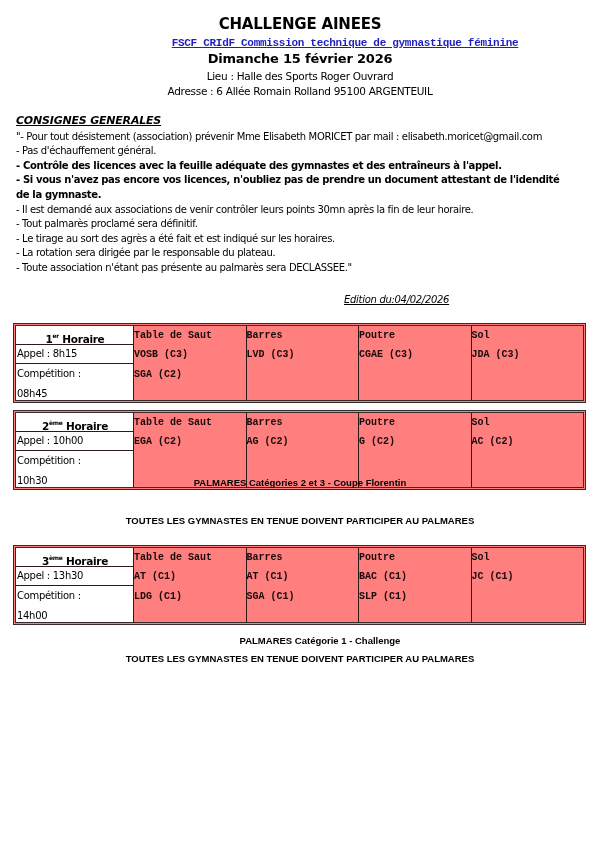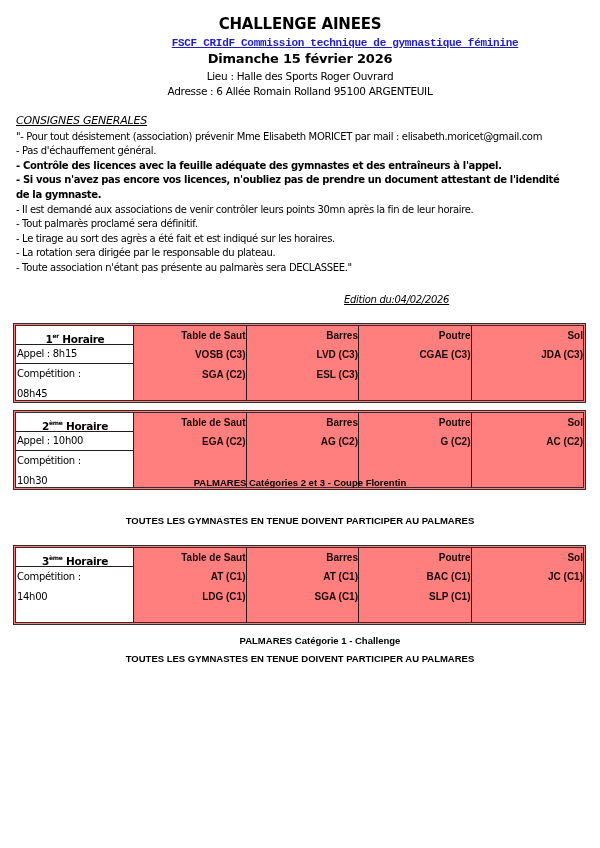--- a/index.html
+++ b/index.html
@@ -5,35 +5,35 @@
     html, body { margin: 0; padding: 0; background: #ffffff; }
     body { width: 600px; height: 848px; position: relative; overflow: hidden; font-family: "Liberation Sans", sans-serif; color: #000; }
     .hdr { position: absolute; left: 0; width: 600px; text-align: center; white-space: nowrap; }
     .title { top: 15px; font-size: 15px; font-weight: bold; font-family: "DejaVu Sans", sans-serif; letter-spacing: -0.2px; }
     .subtitle { top: 37px; font-size: 11px; font-weight: bold; color: #1f1fbf; text-decoration: underline; font-family: Liberation Mono, monospace; letter-spacing: -0.3px; padding-left: 45px; }
     .date { top: 51px; font-size: 13px; font-weight: bold; font-family: "DejaVu Sans", sans-serif; letter-spacing: -0.2px; }
     .lieu { top: 70px; font-size: 10.5px; font-family: "DejaVu Sans", sans-serif; letter-spacing: -0.3px; }
     .adresse { top: 85px; font-size: 10.5px; font-family: "DejaVu Sans", sans-serif; letter-spacing: -0.3px; }
 
     .consignes { position: absolute; left: 16px; top: 114px; width: 580px; font-family: "DejaVu Sans", sans-serif; font-size: 10px; letter-spacing: -0.35px; line-height: 14.6px; }
-    .consignes .head { font-weight: normal; font-style: italic; text-decoration: underline; font-size: 11px; letter-spacing: -0.2px; margin-bottom: 1px; }
+    .consignes .head { font-weight: bold; font-style: italic; text-decoration: underline; font-size: 11px; letter-spacing: -0.2px; margin-bottom: 1px; }
     .consignes .line { white-space: nowrap; }
     .consignes .bold { font-weight: bold; }
     .consignes .wrap { white-space: normal; width: 545px; }
 
     .edition { position: absolute; left: 344px; top: 294px; font-family: "DejaVu Sans", sans-serif; font-size: 10px; font-style: italic; text-decoration: underline; letter-spacing: -0.3px; }
     .sched-wrap { position: absolute; left: 13px; width: 573px; height: 80px; border: 3px double #3a2a2a; box-sizing: border-box; background: #ff7f7f; }
     .grid { position: absolute; left: 0; top: 0; right: 0; bottom: 0; display: flex; }
     .left-col { width: 117px; background: #ffffff; border-right: 1px solid #2a1a1a; display: flex; flex-direction: column; }
     .left-col .cell { border-bottom: 1px solid #2a1a1a; font-family: "DejaVu Sans", sans-serif; font-size: 10px; letter-spacing: -0.3px; padding-left: 1px; box-sizing: border-box; }
     .left-col .cell.h { height: 19px; text-align: center; font-weight: bold; font-size: 10.5px; line-height: 19px; }
     .left-col .cell.appel { height: 19px; line-height: 18px; }
     .left-col .cell.comp { border-bottom: none; flex: 1; line-height: 20px; }
     .left-col sup { font-size: 6px; }
-    .app-col { flex: 1; border-right: 1px solid #2a1a1a; text-align: right; font-family: Liberation Sans, sans-serif; font-size: 10px; font-weight: bold; color: #1a0a0a; }
+    .app-col { flex: 1; border-right: 1px solid #2a1a1a; text-align: left; font-family: Liberation Mono, monospace; font-size: 10px; font-weight: bold; color: #1a0a0a; }
     .app-col:last-child { border-right: none; }
     .app-col .app-name { height: 19px; line-height: 19px; }
     .app-col .entry { height: 20px; line-height: 19px; }
 
     .palmares { position: absolute; left: 0; width: 600px; text-align: center; font-family: "Liberation Sans", sans-serif; font-size: 9.5px; font-weight: bold; white-space: nowrap; }
   </style>
 </head>
 <body>
 
 <div class="hdr title">CHALLENGE AINEES</div>
@@ -69,21 +69,20 @@
           </div>
         </div>
         <div class="app-col">
           <div class="app-name">Table de Saut</div>
           <div class="entry">VOSB (C3)</div>
           <div class="entry">SGA (C2)</div>
         </div>
         <div class="app-col">
           <div class="app-name">Barres</div>
           <div class="entry">LVD (C3)</div>
-          <div class="entry">ESL (C3)</div>
         </div>
         <div class="app-col">
           <div class="app-name">Poutre</div>
           <div class="entry">CGAE (C3)</div>
         </div>
         <div class="app-col">
           <div class="app-name">Sol</div>
           <div class="entry">JDA (C3)</div>
         </div>
       </div>
@@ -113,20 +112,21 @@
         <div class="app-col">
           <div class="app-name">Sol</div>
           <div class="entry">AC (C2)</div>
         </div>
       </div>
     </div>
     <div class="sched-wrap" style="top: 545px;">
       <div class="grid">
         <div class="left-col">
           <div class="cell h"><span>3</span><sup>ème</sup> <span>Horaire</span></div>
+          <div class="cell appel">Appel : 13h30</div>
           <div class="cell comp">
             <div>Compétition :</div>
             <div>14h00</div>
           </div>
         </div>
         <div class="app-col">
           <div class="app-name">Table de Saut</div>
           <div class="entry">AT (C1)</div>
           <div class="entry">LDG (C1)</div>
         </div>

